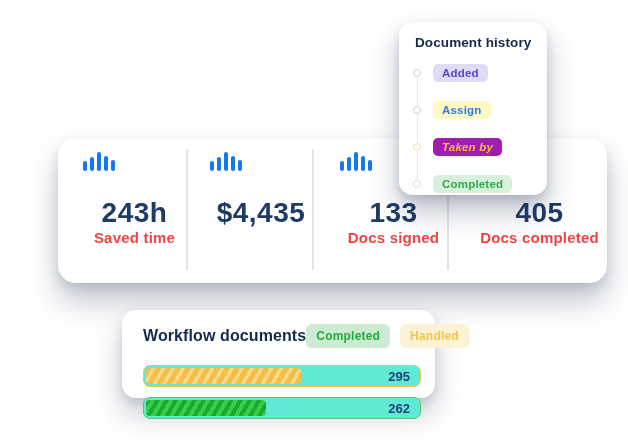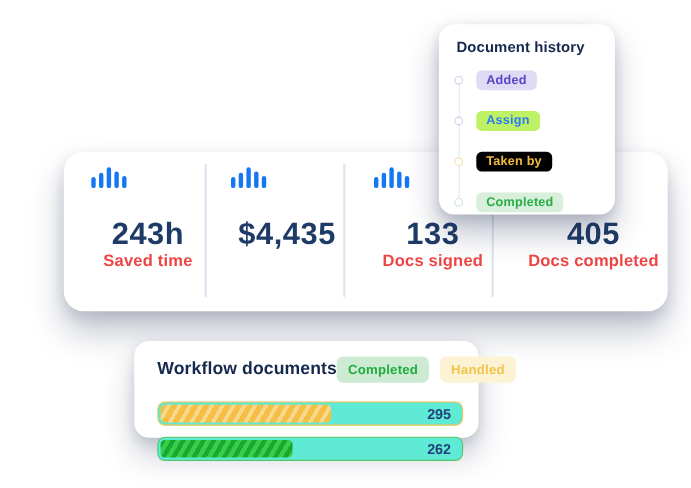--- a/index.html
+++ b/index.html
@@ -28,21 +28,21 @@
   .bars-icon span:nth-child(1){height:10px;}
   .bars-icon span:nth-child(2){height:14px;}
   .bars-icon span:nth-child(3){height:19px;}
   .bars-icon span:nth-child(4){height:15px;}
   .bars-icon span:nth-child(5){height:11px;}
   .stat-value{margin-top:28px;font-size:28px;font-weight:bold;color:#1E3A66;letter-spacing:.5px;line-height:1;}
   .stat-label{margin-top:2px;font-size:15px;font-weight:bold;color:#ef4444;letter-spacing:.2px;}
 
   
   .history-card{
-    left:399px;top:22px;width:160px;height:173px;border-radius:14px;z-index:3;
+    left:399px;top:22px;width:148px;height:173px;border-radius:14px;z-index:3;
     padding:13px 14px 0 14px;
     box-shadow:0 16px 28px rgba(33,45,82,.30),0 4px 10px rgba(33,45,82,.14);
   }
   .hc-title{margin:0 0 0 2px;font-size:13.5px;font-weight:bold;color:#15294E;letter-spacing:.1px;white-space:nowrap;}
   .timeline{position:relative;margin-top:14px;}
   .tl-line{position:absolute;left:3.5px;top:9px;width:1.5px;height:111px;background:#E3EAF4;}
   .tl-row{display:flex;align-items:center;height:18px;margin-bottom:19px;position:relative;}
   .tl-dot{flex:none;width:6px;height:6px;border:1.5px solid #C9D3EA;border-radius:50%;background:#fff;position:relative;z-index:1;}
   .tl-badge{margin-left:12px;font-size:11.5px;font-weight:bold;padding:3px 9px;border-radius:5px;letter-spacing:.2px;white-space:nowrap;}
 
@@ -129,26 +129,26 @@
     <div class="timeline">
       <span class="tl-line"></span>
 
       <div class="tl-row">
         <span class="tl-dot" style="border-color: rgb(201, 211, 234);"></span>
         <span class="tl-badge" style="color: rgb(93, 67, 200); background-color: rgb(222, 220, 245);">Added</span>
       </div>
 
       <div class="tl-row">
         <span class="tl-dot" style="border-color: rgb(201, 211, 234);"></span>
-        <span class="tl-badge" style="color: rgb(44, 124, 239); background-color: #bef264;">Assign</span>
+        <span class="tl-badge" style="color: rgb(44, 124, 239); background-color: #fef9c3;">Assign</span>
       </div>
 
       <div class="tl-row">
         <span class="tl-dot" style="border-color: rgb(242, 225, 174);"></span>
-        <span class="tl-badge" style="color: rgb(242, 189, 62); background-color: #000000;">Taken by</span>
+        <span class="tl-badge" style="color: rgb(242, 189, 62); background-color: #a21caf; font-style: italic;">Taken by</span>
       </div>
 
       <div class="tl-row">
         <span class="tl-dot" style="border-color: rgb(207, 229, 214);"></span>
         <span class="tl-badge" style="color: rgb(43, 174, 72); background-color: rgb(216, 239, 220);">Completed</span>
       </div>
 
     </div>
   </section>
 

